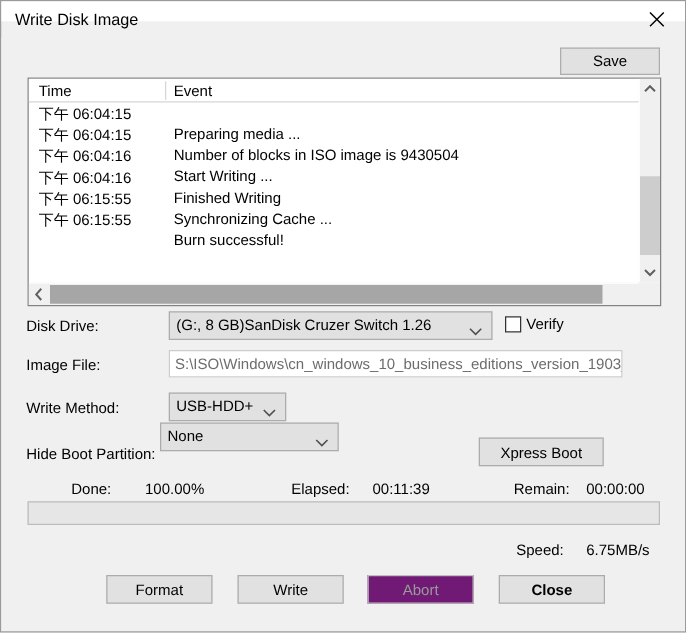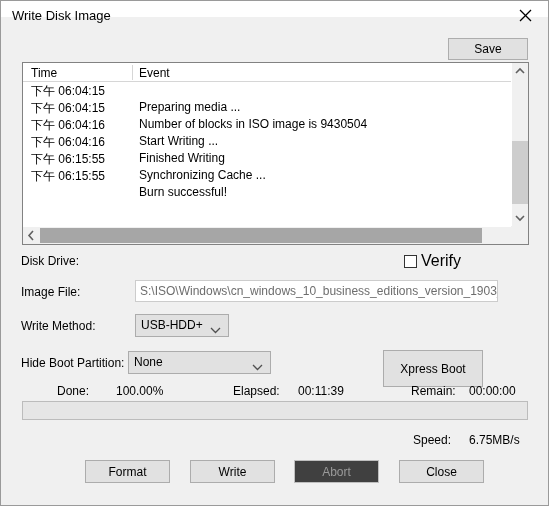--- a/index.html
+++ b/index.html
@@ -259,37 +259,37 @@
   }
   .checkbox-box {
     width: 13px;
     height: 13px;
     background: #ffffff;
     border: 1px solid #333333;
     box-sizing: border-box;
     margin-right: 4px;
   }
   .checkbox-label {
-    font-size: 16px;
+    font-size: 12px;
     white-space: nowrap;
   }
   .btn {
     position: absolute;
     background: #e1e1e1;
     border: 1px solid #acacac;
     box-sizing: border-box;
     font-family: "Liberation Sans", sans-serif;
     font-size: 12px;
     color: #000;
     padding: 0;
     cursor: default;
     text-align: center;
   }
   .btn.disabled {
-    background: #404040;
+    background: #701a75;
     border-color: #bfbfbf;
     color: #9a9a9a;
   }
   
   .stat {
     position: absolute;
     font-size: 12px;
     white-space: nowrap;
   }
   
@@ -391,20 +391,28 @@
         <div class="hsb-arrow right">
           <svg width="17" height="17" viewBox="0 0 17 17">
             <polyline points="7,4 11,8.5 7,13" fill="none" stroke="#606060" stroke-width="1.6"></polyline>
           </svg>
         </div>
       </div>
       <div class="sb-corner"></div>
     </div>
 
     <div class="field-label" style="left:20px; top:224px; width:110px;">Disk Drive:</div>
+    <div class="combo" style="left:134px; top:219px; width:259px;">
+      <span class="val">(G:, 8 GB)SanDisk Cruzer Switch   1.26</span>
+      <span class="chev">
+        <svg width="11" height="7" viewBox="0 0 11 7">
+          <polyline points="1,1 5.5,5.5 10,1" fill="none" stroke="#505050" stroke-width="1.3"></polyline>
+        </svg>
+      </span>
+    </div>
     <div class="checkbox-wrap" style="left:403px; top:222px;">
       <span class="checkbox-box"></span>
       <span class="checkbox-label">Verify</span>
     </div>
 
     <div class="field-label" style="left:20px; top:255px; width:110px;">Image File:</div>
     <div class="textbox" style="left:134px; top:250px; width:363px;">
       <span class="val">S:\ISO\Windows\cn_windows_10_business_editions_version_1903_x64.is</span>
     </div>
 
@@ -412,43 +420,43 @@
     <div class="combo" style="left:134px; top:284px; width:94px;">
       <span class="val">USB-HDD+</span>
       <span class="chev">
         <svg width="11" height="7" viewBox="0 0 11 7">
           <polyline points="1,1 5.5,5.5 10,1" fill="none" stroke="#505050" stroke-width="1.3"></polyline>
         </svg>
       </span>
     </div>
 
     <div class="field-label" style="left:20px; top:326px; width:110px;">Hide Boot Partition:</div>
-    <div class="combo" style="left:127px; top:321px; width:143px;">
+    <div class="combo" style="left:127px; top:308px; width:143px;">
       <span class="val">None</span>
       <span class="chev">
         <svg width="11" height="7" viewBox="0 0 11 7">
           <polyline points="1,1 5.5,5.5 10,1" fill="none" stroke="#505050" stroke-width="1.3"></polyline>
         </svg>
       </span>
     </div>
-    <button class="btn" style="left:382px; top:320px; width:100px; height:37px;">Xpress Boot</button>
+    <button class="btn" style="left:382px; top:320px; width:100px; height:23px;">Xpress Boot</button>
 
     <div class="stat" style="left:56px; top:354px;">Done:</div>
     <div class="stat" style="left:115px; top:354px;">100.00%</div>
     <div class="stat" style="left:232px; top:354px;">Elapsed:</div>
     <div class="stat" style="left:297px; top:354px;">00:11:39</div>
     <div class="stat" style="left:410px; top:354px;">Remain:</div>
     <div class="stat" style="left:468px; top:354px;">00:00:00</div>
 
     <div class="progress">
       <div class="progress-fill" id="progress-fill" style="width: 0%;"></div>
     </div>
 
     <div class="stat" style="left:412px; top:403px;">Speed:</div>
     <div class="stat" style="left:468px; top:403px;">6.75MB/s</div>
 
     <button class="btn" style="left:84px; top:430px; width:85px; height:23px;">Format</button>
     <button class="btn" style="left:189px; top:430px; width:85px; height:23px;">Write</button>
     <button class="btn disabled" style="left:293px; top:430px; width:85px; height:23px;">Abort</button>
-    <button class="btn" style="left:398px; top:430px; width:85px; height:23px;">Close</button>
+    <button class="btn" style="left:398px; top:430px; width:85px; height:23px;font-weight:bold;">Close</button>
 
   </div>
 </div>
 
 </body></html>

